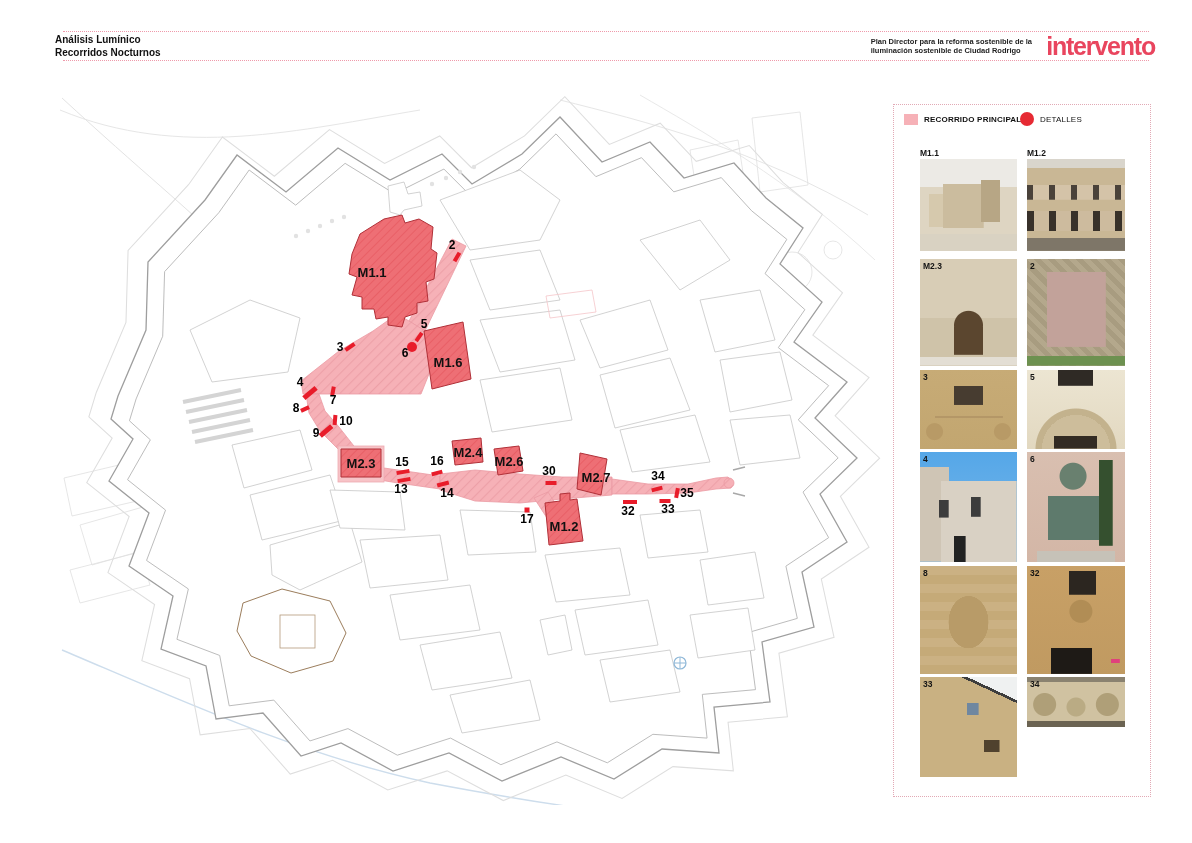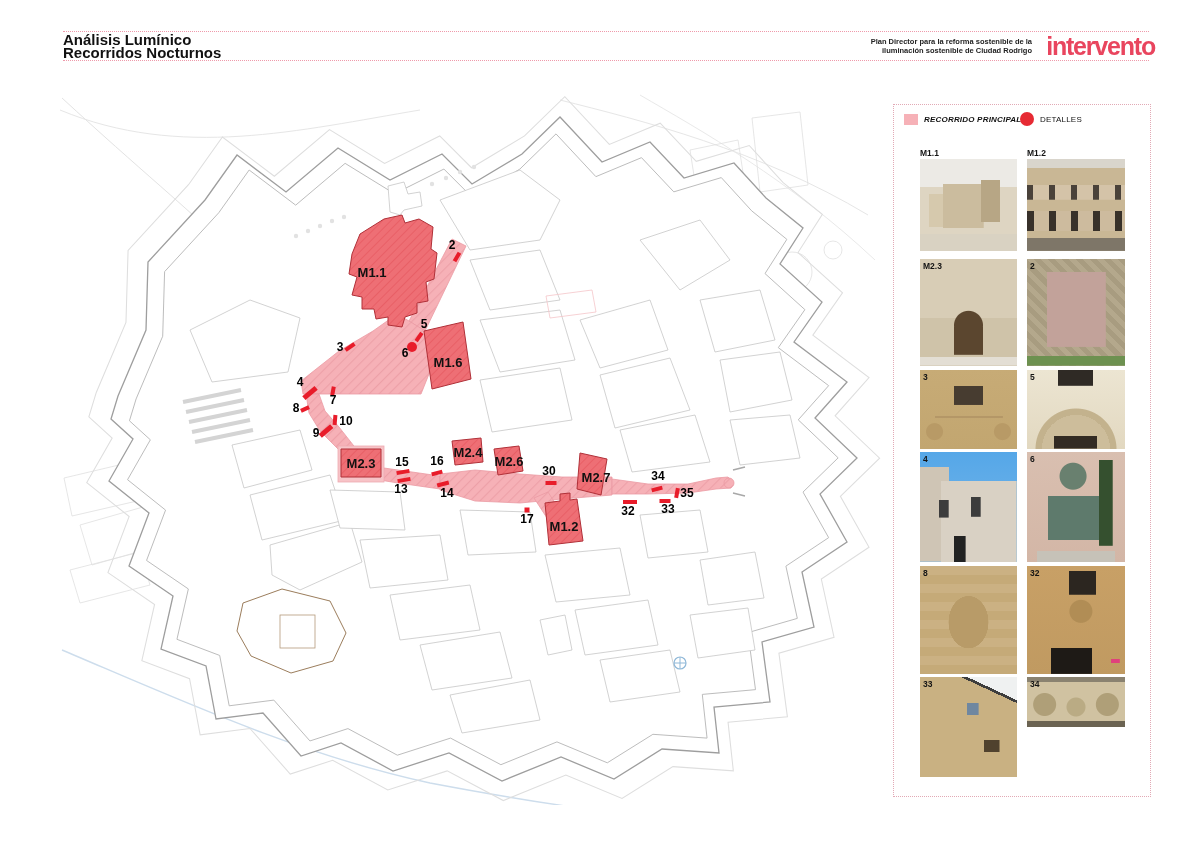--- a/index.html
+++ b/index.html
@@ -1,39 +1,39 @@
 <!DOCTYPE html>
 <html><head>
 <meta charset="utf-8">
 <style>
   html,body{margin:0;padding:0;background:#f2f2f2;}
   .page{position:relative;width:1192px;height:843px;background:#fff;overflow:hidden;
         font-family:"Liberation Sans",sans-serif;color:#111;}
   
   .hrule{position:absolute;left:63px;width:1086px;border-top:1px dotted #ef9aab;height:0;}
   .hrule.top{top:31px}.hrule.bot{top:60px}
-  .htitle{position:absolute;left:63px;top:34px;font-size:15px;font-weight:bold;line-height:12.5px;}
-  .hdesc{position:absolute;right:160px;top:37px;text-align:right;font-size:7.5px;font-weight:600;line-height:9px;color:#222;}
+  .htitle{position:absolute;left:55px;top:34px;font-size:10px;font-weight:bold;line-height:12.5px;}
+  .hdesc{position:absolute;right:160px;top:37px;text-align:left;font-size:7.5px;font-weight:600;line-height:9px;color:#222;}
   .hlogo{position:absolute;right:37px;top:32px;font-size:25px;font-weight:bold;letter-spacing:-1.2px;color:#e9455e;text-align:right;}
   
   #map{position:absolute;left:58px;top:88px;}
   .wallo{fill:#ffffff;stroke:#9e9e9e;stroke-width:1.3;}
   .walli{fill:none;stroke:#b8b8b8;stroke-width:1;}
   .wallg{fill:none;stroke:#dedede;stroke-width:1;}
   .blk{fill:#ffffff;stroke:#c6c6c6;stroke-width:.8;}
   .blk2{fill:none;stroke:#e0e0e0;stroke-width:.8;}
   .routeShape{fill:url(#routeHatch);stroke:#eb9aa3;stroke-width:.8;}
   .bldg{fill:url(#bldgHatch);stroke:#b03038;stroke-width:1;}
   .mlabel{font:bold 13px "Liberation Sans",sans-serif;fill:#111;text-anchor:middle;}
   .dlabel{font:bold 12px "Liberation Sans",sans-serif;fill:#000;text-anchor:middle;}
   .dmark{fill:#e81c2a;}
   
   .panel{position:absolute;left:893px;top:104px;width:256px;height:691px;border:1px dotted #e2a9b5;}
   .lgsw{position:absolute;left:10px;top:9px;width:14px;height:11px;}
-  .lgtxt1{position:absolute;left:30px;top:10px;font-size:8px;font-weight:bold;letter-spacing:.2px;font-style:italic;}
+  .lgtxt1{position:absolute;left:30px;top:10px;font-size:8px;font-weight:bold;letter-spacing:.2px;}
   .lgdot{position:absolute;left:126px;top:7px;width:14px;height:14px;border-radius:50%;}
   .lgtxt2{position:absolute;left:146px;top:10px;font-size:8px;font-weight:normal;letter-spacing:.2px;}
   figure.thumb{position:absolute;margin:0;}
   figure.thumb .ph{position:absolute;inset:0;}
   figure.thumb figcaption{position:absolute;font-size:8.5px;font-weight:bold;color:#141414;z-index:2;}
   .cap-above{top:-11px;left:0;}
   .cap-over{top:2px;left:3px;}
   
   .ph1{background:linear-gradient(#b7a685,#b7a685) 78% 42%/20% 46% no-repeat,
        linear-gradient(#cbbc9e,#cbbc9e) 40% 52%/42% 48% no-repeat,

